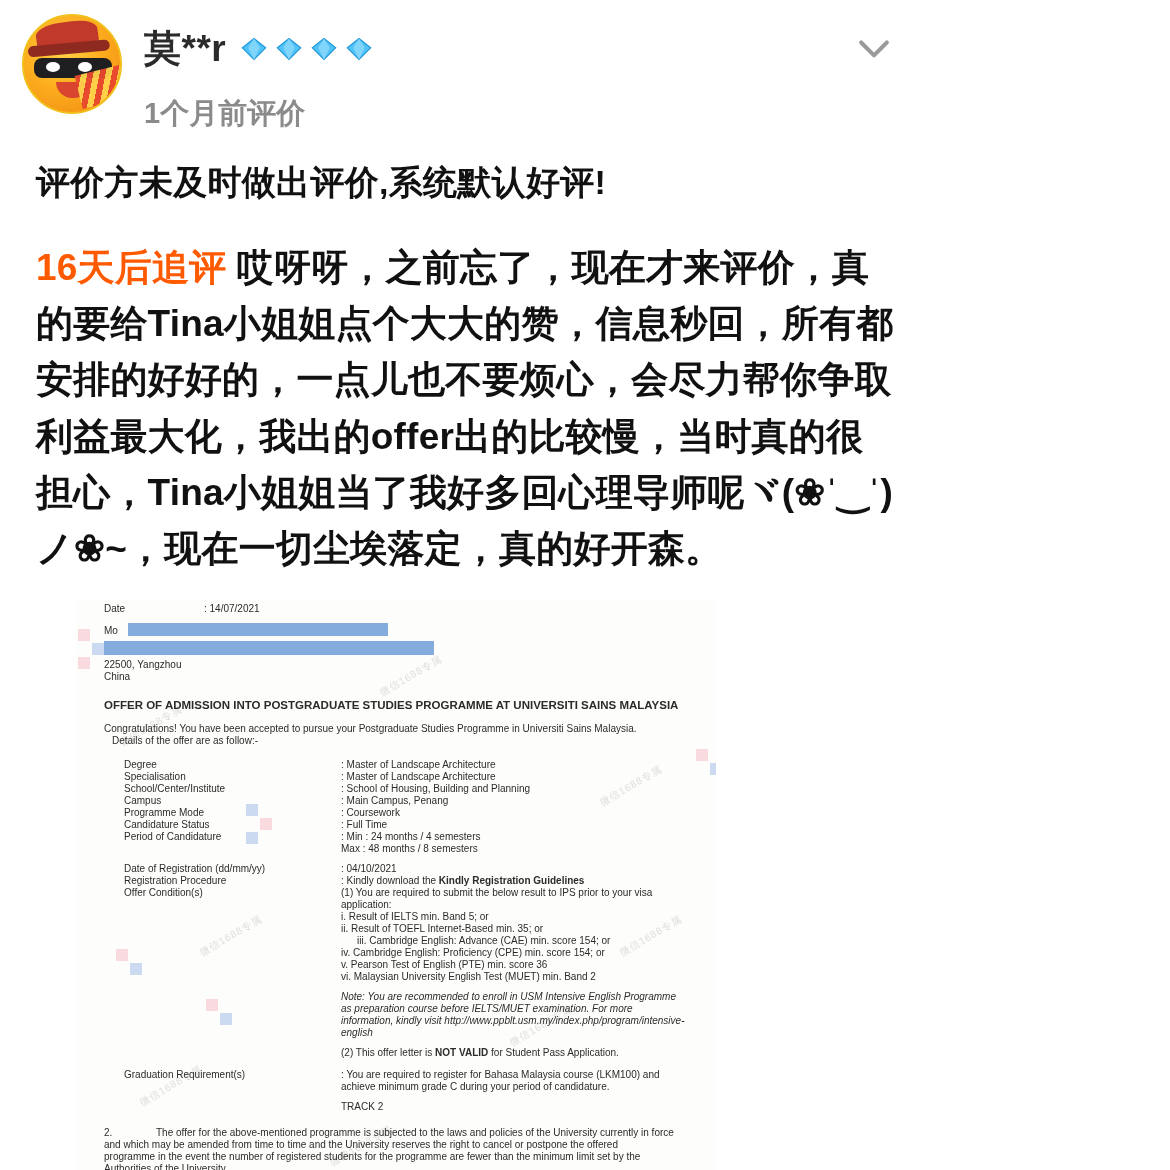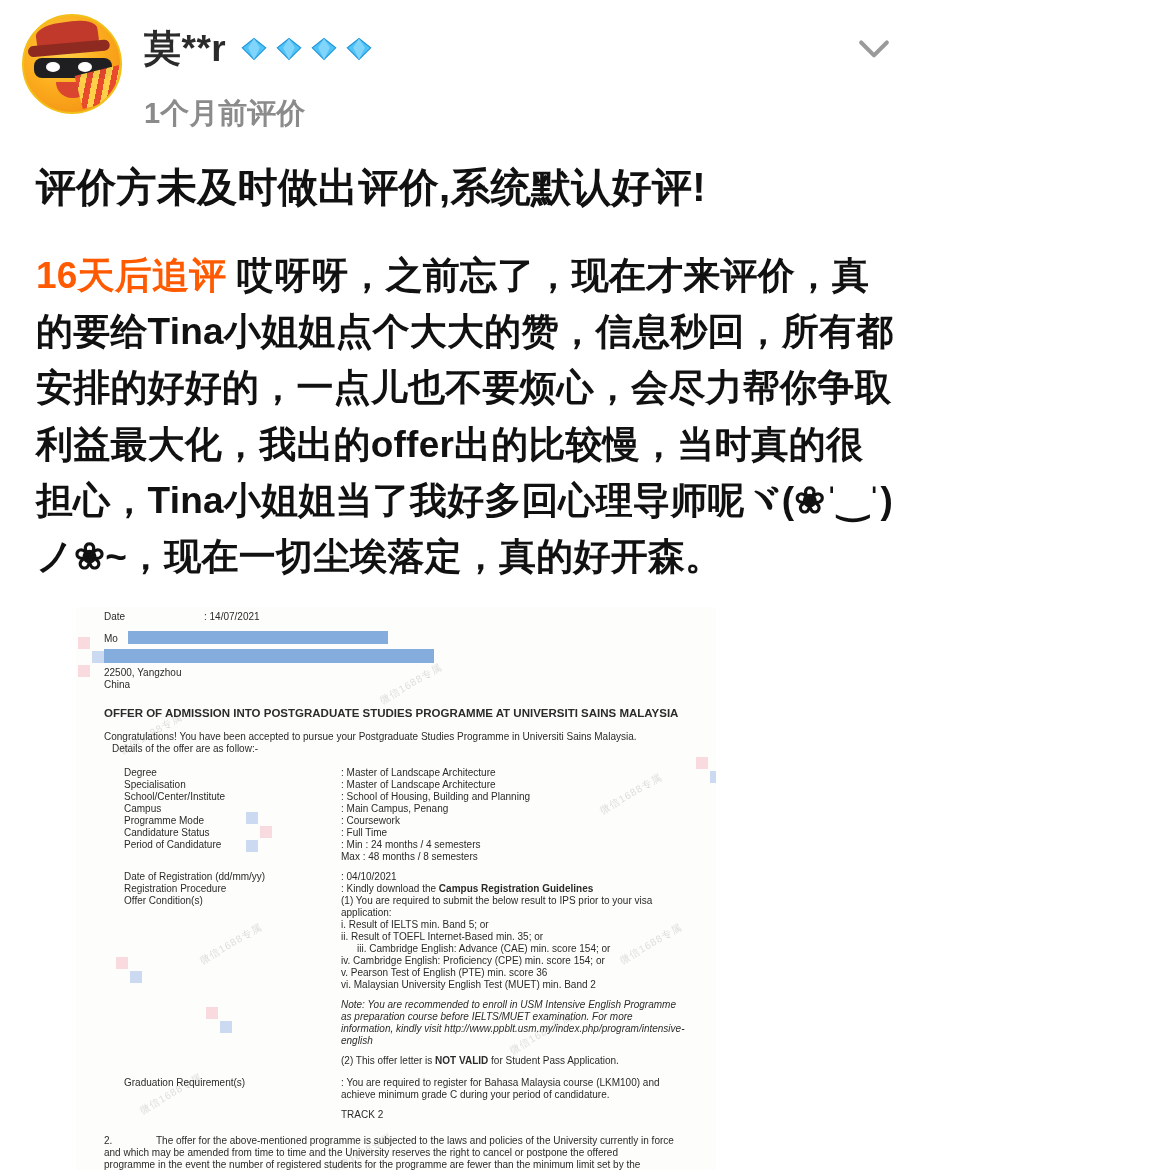--- a/index.html
+++ b/index.html
@@ -119,21 +119,21 @@
     top: 26px;
     width: 44px; height: 44px;
   }
 
   
   .review-body {
     padding: 0 36px;
     margin-top: 26px;
   }
   .first-comment {
-    font-size: 40px;
+    font-size: 34px;
     font-weight: 700;
     color: #111111;
     line-height: 1.35;
     letter-spacing: .3px;
   }
   .append-block {
     margin-top: 34px;
     font-size: 37px;
     font-weight: 700;
     color: #111111;
@@ -298,21 +298,21 @@
         <div class="kv-val" style="left:265px; top:220px;">: Full Time</div>
         <div class="kv-key" style="left:48px; top:232px;">Period of Candidature</div>
         <div class="kv-val" style="left:265px; top:232px;">: Min : 24 months / 4 semesters</div>
         <div class="kv-val" style="left:265px; top:244px;">  Max : 48 months / 8 semesters</div>
         <div class="kv-key" style="left:48px; top:264px;">Date of Registration (dd/mm/yy)</div>
         <div class="kv-val" style="left:265px; top:264px;">: 04/10/2021</div>
 
         <div class="kv-key" style="left:48px; top:276px;">Registration Procedure</div>
         <div class="kv-key" style="left:48px; top:288px;">Offer Condition(s)</div>
 
-        <div class="ln s7" style="left:265px; top:276px;"><span>: Kindly download the </span><span class="b">Campus Registration Guidelines</span></div>
+        <div class="ln s7" style="left:265px; top:276px;"><span>: Kindly download the </span><span class="b">Kindly Registration Guidelines</span></div>
         <div class="ln s7" style="left:265px; top:288px;">(1) You are required to submit the below result to IPS prior to your visa</div>
         <div class="ln s7" style="left:265px; top:300px;">application:</div>
         <div class="ln s7" style="left:265px; top:312px;">i. Result of IELTS min. Band 5; or</div>
         <div class="ln s7" style="left:265px; top:324px;">ii. Result of TOEFL Internet-Based min. 35; or</div>
         <div class="ln s7" style="left:281px; top:336px;">iii. Cambridge English: Advance (CAE) min. score 154; or</div>
         <div class="ln s7" style="left:265px; top:348px;">iv. Cambridge English: Proficiency (CPE) min. score 154; or</div>
         <div class="ln s7" style="left:265px; top:360px;">v. Pearson Test of English (PTE) min. score 36</div>
         <div class="ln s7" style="left:265px; top:372px;">vi. Malaysian University English Test (MUET) min. Band 2</div>
 
         <div class="ln s7 i" style="left:265px; top:392px;">Note: You are recommended to enroll in USM Intensive English Programme</div>

